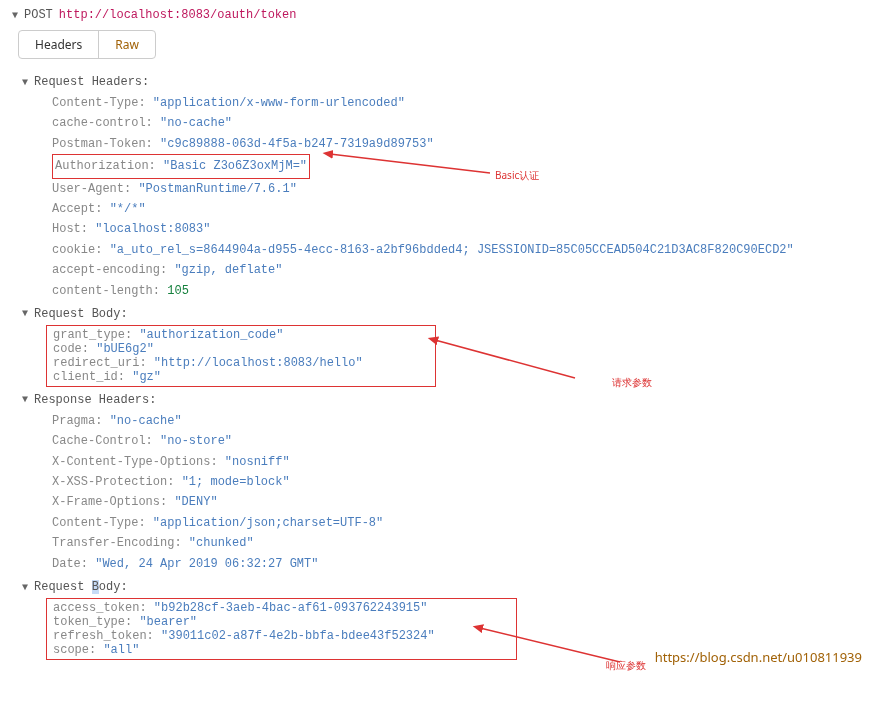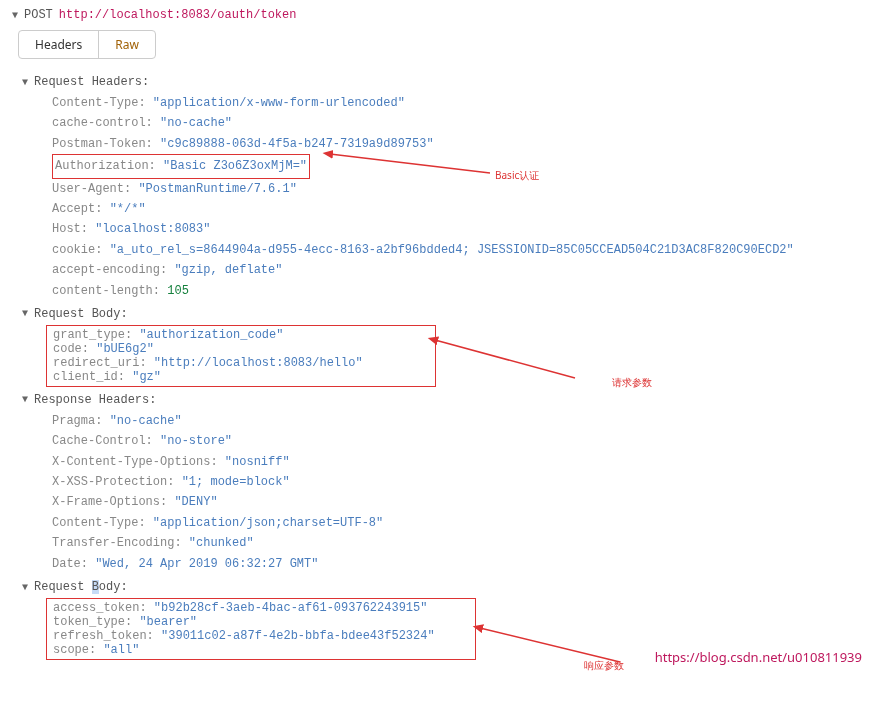--- a/index.html
+++ b/index.html
@@ -82,21 +82,21 @@
   }
   .arrow {
     position: absolute;
     pointer-events: none;
   }
   .sel { background: #c6dbf6; }
   .watermark {
     position: absolute;
     right: 20px;
     bottom: 6px;
-    color: #be185d;
+    color: #a16207;
     font-family: system-ui, sans-serif;
     font-size: 13px;
     pointer-events: none;
     text-align: right;
   }
 </style>
 </head>
 <body>
 
 
@@ -167,21 +167,21 @@
     <div class="kv"><span class="k">Date:</span> <span class="s">"Wed, 24 Apr 2019 06:32:27 GMT"</span></div>
   </div>
 </div>
 
 
 <div class="section">
   <div class="section-hdr">
     <span class="tri">▼</span>
     <span><span>Request </span><span class="sel">B</span><span>ody:</span></span>
   </div>
-  <div class="box-red-block" style="width:430px">
+  <div class="box-red-block" style="width:471px">
     <div class="kv"><span class="k">access_token:</span> <span class="s">"b92b28cf-3aeb-4bac-af61-093762243915"</span></div>
     <div class="kv"><span class="k">token_type:</span> <span class="s">"bearer"</span></div>
     <div class="kv"><span class="k">refresh_token:</span> <span class="s">"39011c02-a87f-4e2b-bbfa-bdee43f52324"</span></div>
     <div class="kv"><span class="k">scope:</span> <span class="s">"all"</span></div>
   </div>
 </div>
 
 
 <svg class="arrow" style="left:320px;top:140px" width="180" height="40">
   <defs>
@@ -204,18 +204,18 @@
 <div class="annot" style="left:612px;top:375px">请求参数</div>
 
 <svg class="arrow" style="left:470px;top:620px" width="160" height="50">
   <defs>
       <marker id="ah3" markerWidth="8" markerHeight="8" refX="2" refY="3" orient="auto">
         <path d="M0,0 L0,6 L7,3 z" fill="#d33"></path>
       </marker>
     </defs>
   <line x1="150" y1="42" x2="10" y2="8" stroke="#d33" stroke-width="1.5" marker-end="url(#ah3)"></line>
 </svg>
-<div class="annot" style="left:584px;top:658px">响应参数</div>
+<div class="annot" style="left:606px;top:658px">响应参数</div>
 
 <div class="watermark">https://blog.csdn.net/u010811939</div>
 
 
 
 
 </body></html>

